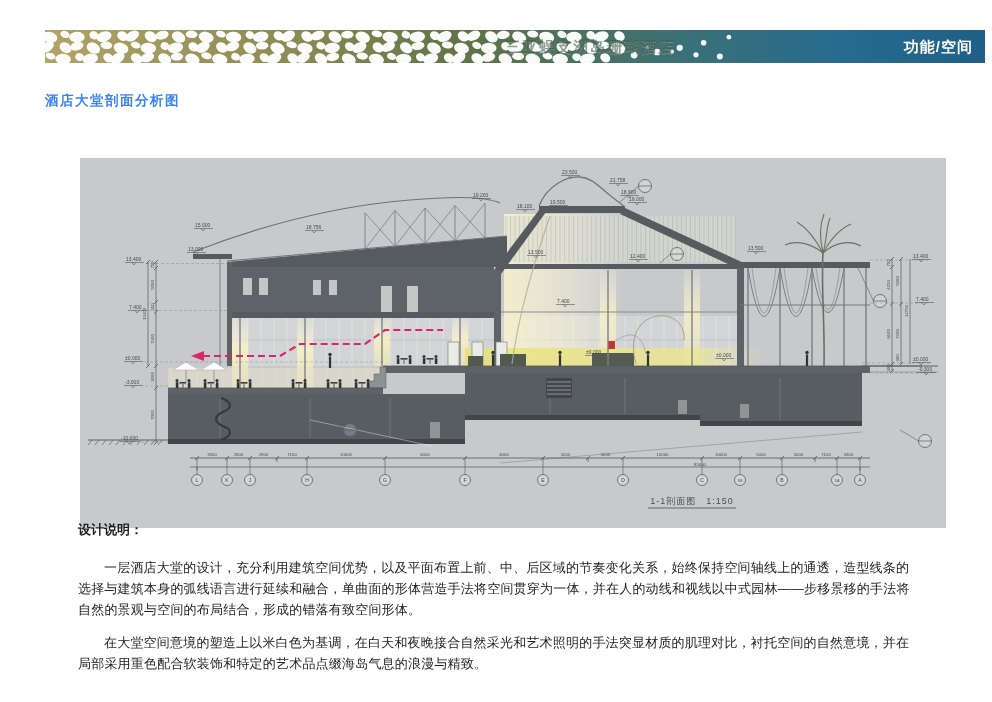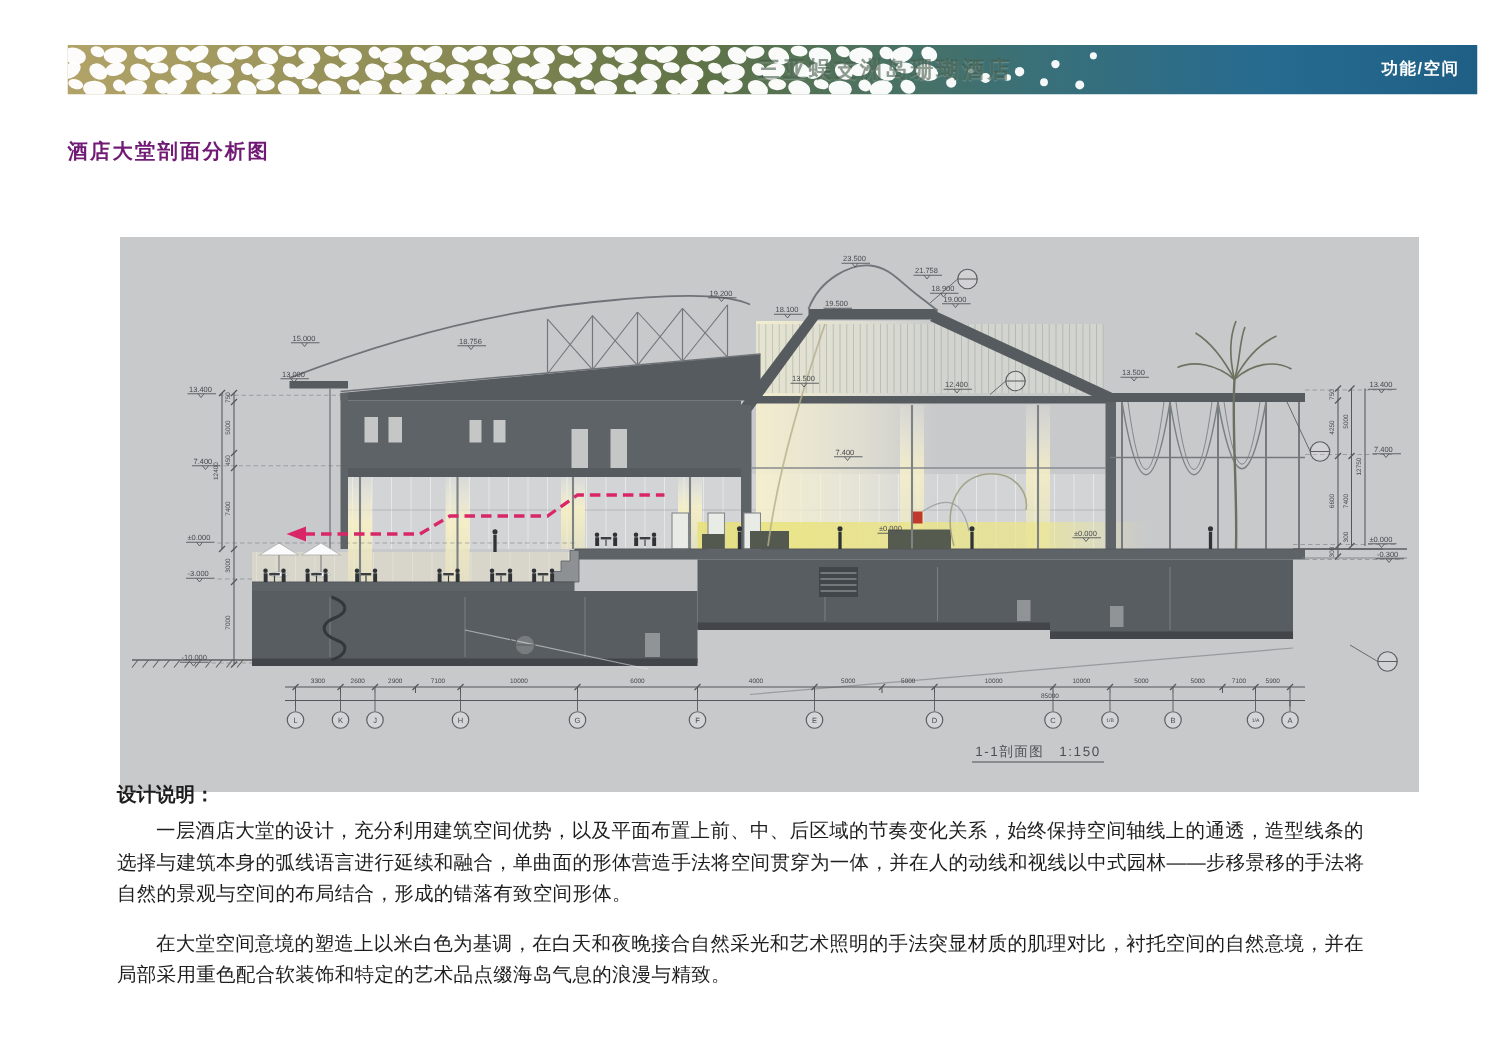--- a/index.html
+++ b/index.html
@@ -5,29 +5,29 @@
   html,body{margin:0;padding:0;background:#fff;}
   body{width:992px;height:702px;position:relative;overflow:hidden;
        font-family:"Liberation Sans","DejaVu Sans",sans-serif;outline:1px solid #e3e3e3;}
   
   .hdr{position:absolute;left:45px;top:30px;width:940px;height:33px;}
   .hdr svg{position:absolute;left:0;top:0;}
   .brand{position:absolute;left:58%;top:0;height:33px;line-height:33px;transform:translateX(-50%);
          font-size:15px;font-weight:bold;letter-spacing:2px;color:rgba(52,78,58,.55);
          text-shadow:0 1px 1px rgba(255,255,255,.25);white-space:nowrap;}
   .ptag{position:absolute;right:12px;top:0;height:33px;line-height:33px;color:#fff;
-        font-size:11px;font-weight:bold;letter-spacing:1px;}
+        font-size:15px;font-weight:bold;letter-spacing:1px;}
   
   .sec-h{position:absolute;left:45px;top:92px;font-size:13.5px;font-weight:bold;
-         letter-spacing:1.5px;color:#701a75;}
+         letter-spacing:1.5px;color:#3b82f6;}
   
   .fig{position:absolute;left:80px;top:158px;width:866px;height:370px;}
   
   .notes{position:absolute;left:78px;top:519px;width:836px;color:#1e1e1e;font-size:13px;line-height:21px;}
-  .notes .nh{font-weight:bold;margin-bottom:3px;}
+  .notes .nh{font-weight:bold;margin-bottom:17px;}
   .notes p{margin:0 0 12px 0;text-indent:2em;letter-spacing:.2px;}
   text{font-family:"Liberation Sans","DejaVu Sans",sans-serif;}
 </style>
 </head>
 <body>
 
 <div class="hdr">
   <svg width="940" height="33">
     <defs>
       <linearGradient id="hgrad" x1="0" y1="0" x2="1" y2="0">

